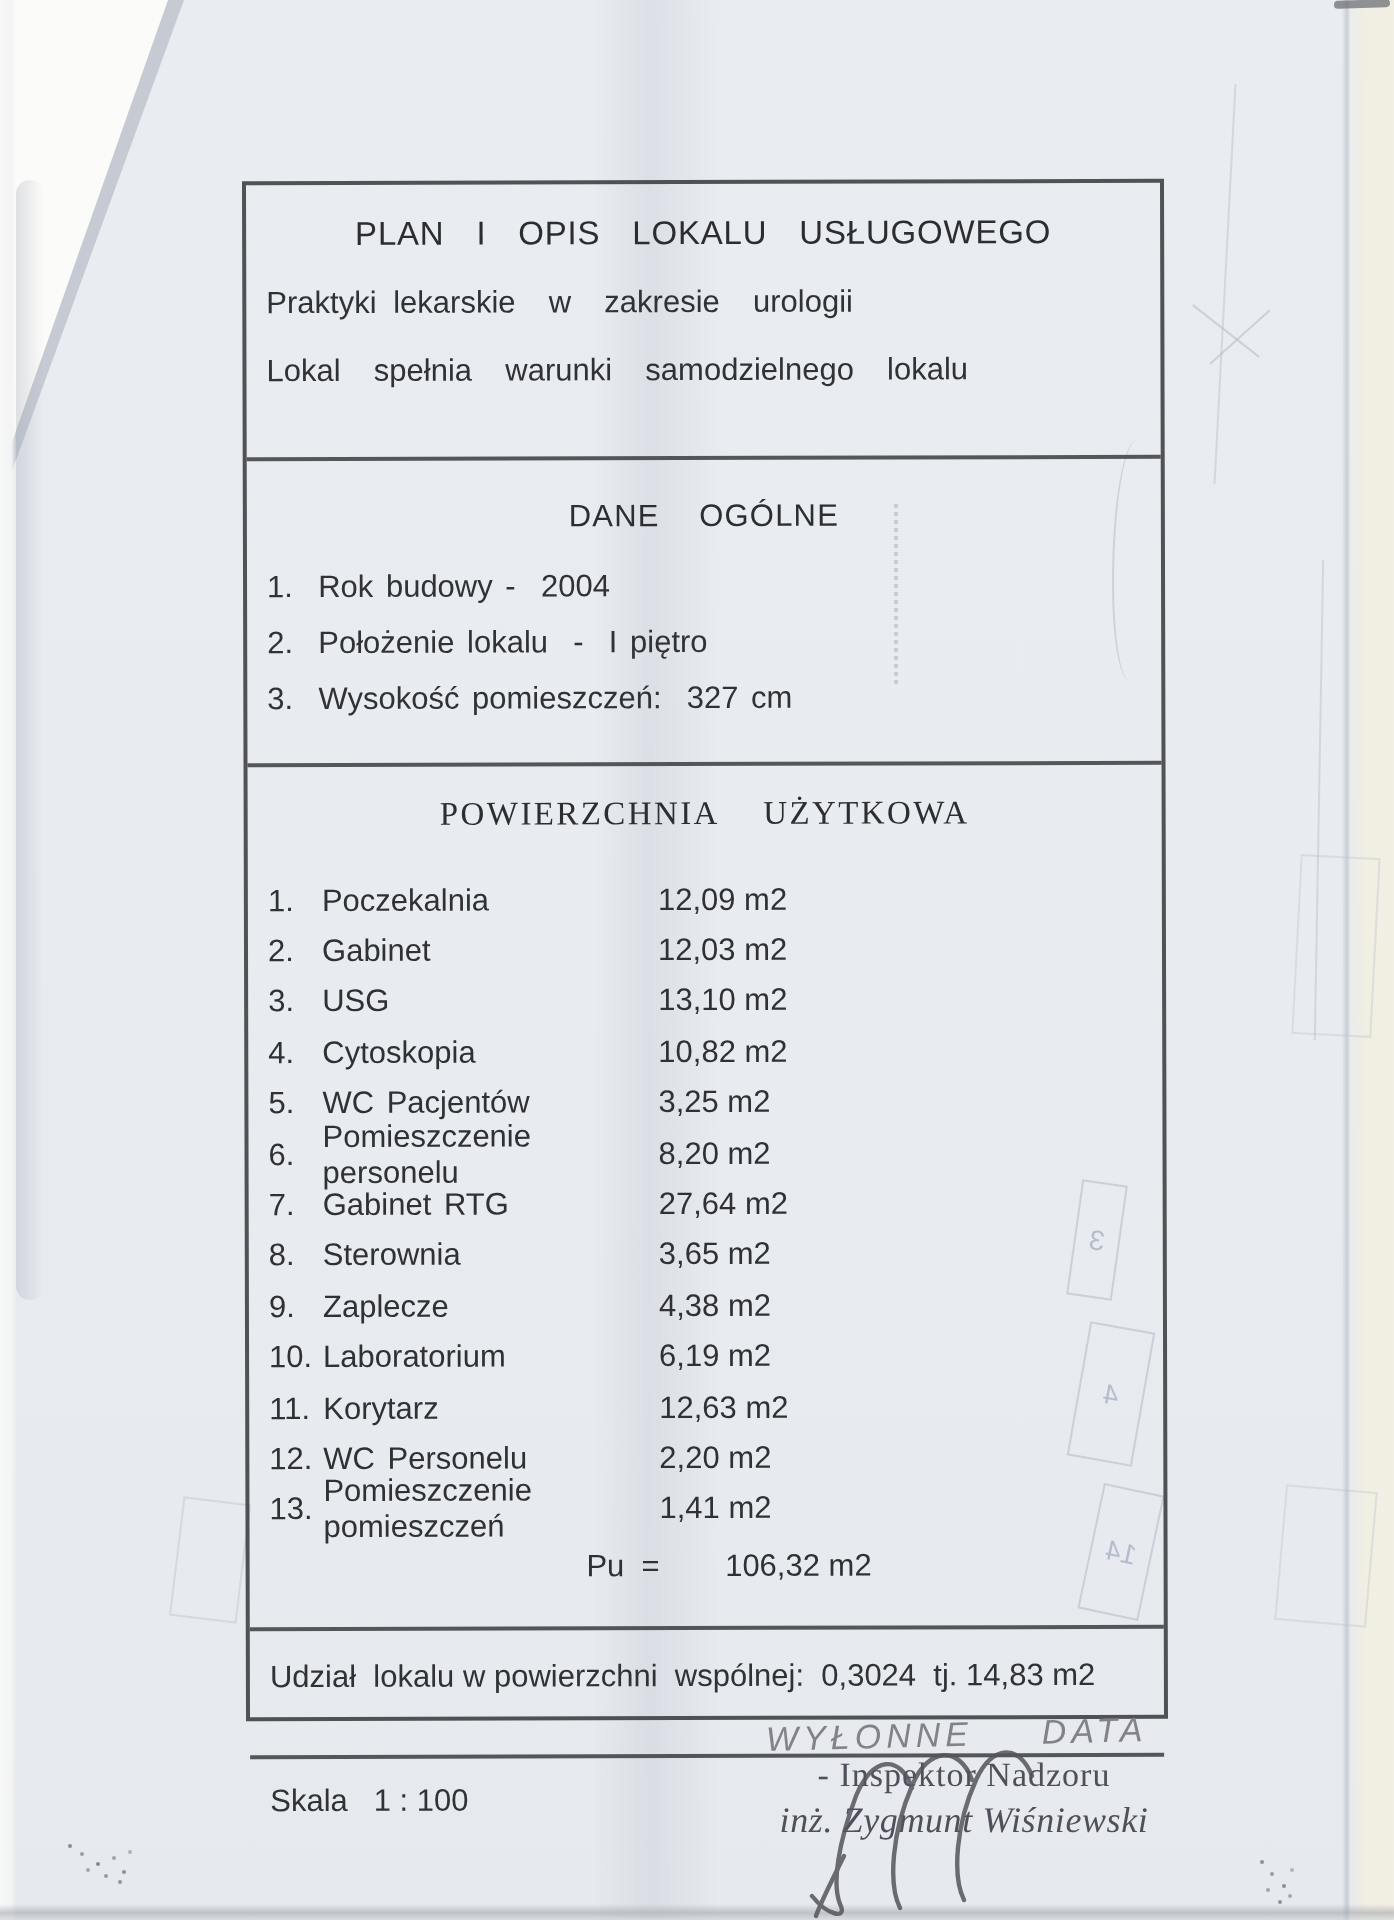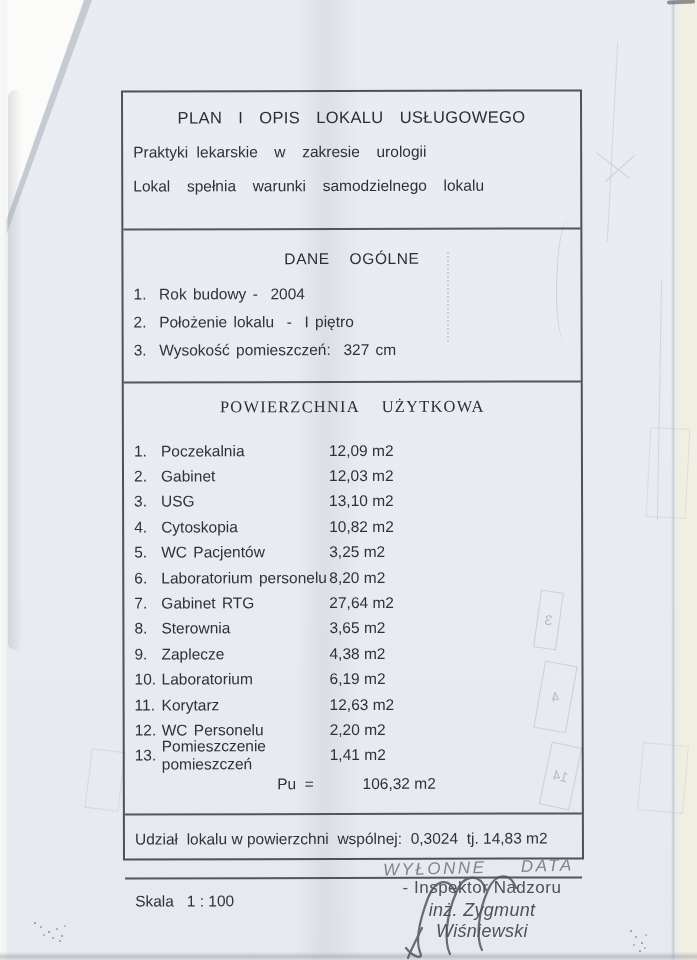--- a/index.html
+++ b/index.html
@@ -118,33 +118,33 @@
     display:flex;align-items:center;height:25.4px;
     padding-left:10px;padding-right:146px;font-size:15.5px;color:#2f3135;
   }
   .area-row .num{width:27px;flex:none;}
   .area-row .label{flex:1;word-spacing:2px;}
   .area-row .val{width:106px;flex:none;text-align:left;}
   .total-row{
     display:flex;align-items:center;height:26px;margin-top:3px;
     padding-right:146px;justify-content:flex-end;font-size:15.5px;color:#2f3135;
   }
-  .total-row .tlabel{margin-right:16px;}
+  .total-row .tlabel{}
   .total-row .tval{width:106px;text-align:right;}
   .share-line{margin:15px 0 0 10px;font-size:15.5px;color:#303236;}
   .scale-line{margin:13px 0 0 10px;font-size:15.5px;color:#303236;}
   
   .handwriting{
     position:absolute;left:383px;top:858px;
     font-style:italic;font-size:17px;letter-spacing:2.5px;word-spacing:10px;
     color:#83828a;transform:rotate(-1.5deg);white-space:pre;
   }
   .stamp{
     position:absolute;left:387px;top:878px;width:190px;text-align:center;
-    font-family:Liberation Sans, sans-serif;color:#504f5b;
+    font-family:Liberation Serif, serif;color:#504f5b;
   }
   .stamp-l1{font-size:17px;letter-spacing:.5px;}
   .stamp-l2{font-size:18px;font-style:italic;margin-top:2px;letter-spacing:.3px;}
   .stamp-l3{font-size:12.5px;margin-top:1px;letter-spacing:.3px;}
   .signature{position:absolute;left:398px;top:868px;}
 </style>
 </head>
 <body>
 
 <div class="scan">
@@ -220,21 +220,21 @@
           <span class="label">Cytoskopia</span>
           <span class="val">10,82 m2</span>
         </div>
         <div class="area-row">
           <span class="num">5.</span>
           <span class="label">WC Pacjentów</span>
           <span class="val">3,25 m2</span>
         </div>
         <div class="area-row">
           <span class="num">6.</span>
-          <span class="label">Laboratorium personelu</span>
+          <span class="label">Pomieszczenie personelu</span>
           <span class="val">8,20 m2</span>
         </div>
         <div class="area-row">
           <span class="num">7.</span>
           <span class="label">Gabinet  RTG</span>
           <span class="val">27,64 m2</span>
         </div>
         <div class="area-row">
           <span class="num">8.</span>
           <span class="label">Sterownia</span>

